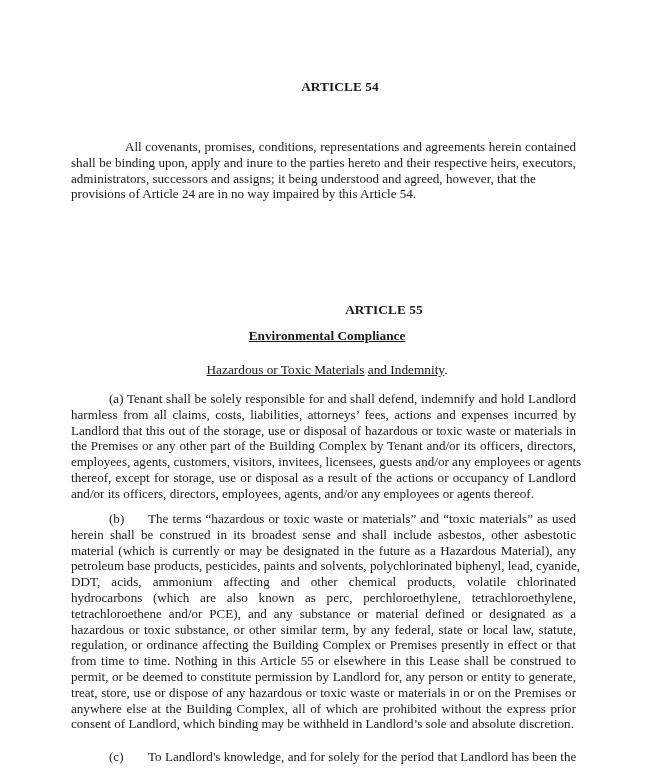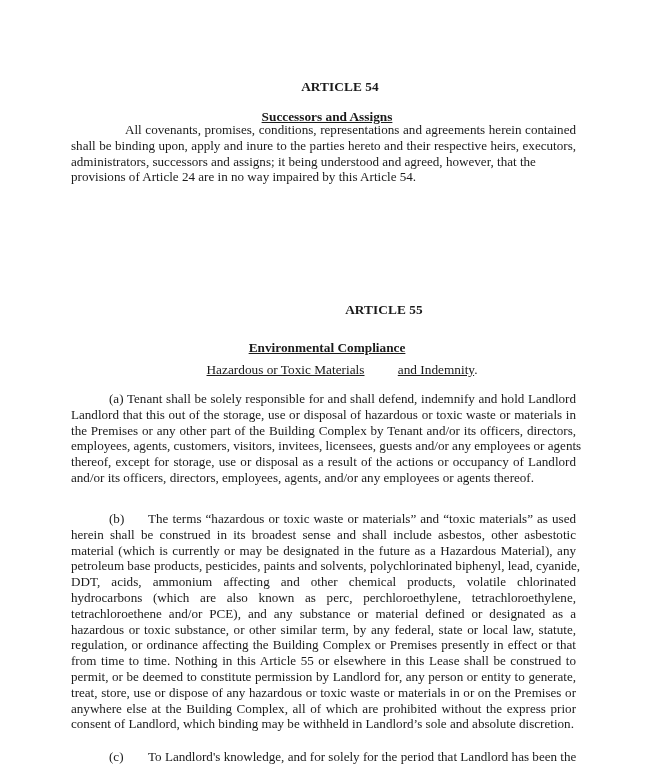--- a/index.html
+++ b/index.html
@@ -15,53 +15,53 @@
     font-weight: bold; font-size: 13.3px; letter-spacing: 0.1px; padding-left: 13px;
   }
   .subheading {
     position: absolute; left: 0; width: 654px; text-align: center;
     font-weight: bold; font-size: 13.3px; text-decoration: underline;
   }
   .subsub {
     position: absolute; left: 0; width: 654px; text-align: center;
     font-size: 13.3px;
   }
-  .subsub u { text-decoration: underline; margin-left: 30px; }
+  .subsub u { text-decoration: underline; }
   .para {
     position: absolute; left: 71px; width: 505px;
     line-height: 15.8px; text-align: justify; font-size: 13.1px;
   }
   .para .line { display: block; white-space: nowrap; text-align-last: justify; }
   .para .line.last { text-align-last: left; }
   .indent { padding-left: 54px; }
   .label-tab { display: inline-block; width: 39px; }
 </style>
 </head>
 <body>
 
 <div class="page">
 
   <div class="heading" style="top:79px;">ARTICLE 54</div>
-  <div class="subheading" style="top:109px;">Successors and Assigns</div>
 
-  <div class="para" style="top:122px;">
+  <div class="para" style="top:139px;">
     <span class="line indent">All covenants, promises, conditions, representations and agreements herein contained</span>
     <span class="line">shall be binding upon, apply and inure to the parties hereto and their respective heirs, executors,</span>
     <span class="line" style="width:435px">administrators, successors and assigns; it being understood and agreed, however, that the</span>
     <span class="line last">provisions of Article 24 are in no way impaired by this Article 54.</span>
   </div>
 
   <div class="heading" style="top:302px;margin-left:44px;">ARTICLE 55</div>
-  <div class="subheading" style="top:340px;">Environmental Compliance</div>
+  <div class="subheading" style="top:328px;">Environmental Compliance</div>
   <div class="subsub" style="top:362px;">
     <u>Hazardous or Toxic Materials</u><span> </span><u>and Indemnity</u><span>.</span>
   </div>
 
   <div class="para" style="top:391px;">
     <span class="line indent" style="padding-left:38px">(a) Tenant shall be solely responsible for and shall defend, indemnify and hold Landlord</span>
+    <span class="line">harmless from all claims, costs, liabilities, attorneys’ fees, actions and expenses incurred by</span>
     <span class="line">Landlord that this out of the storage, use or disposal of hazardous or toxic waste or materials in</span>
     <span class="line">the Premises or any other part of the Building Complex by Tenant and/or its officers, directors,</span>
     <span class="line">employees, agents, customers, visitors, invitees, licensees, guests and/or any employees or agents</span>
     <span class="line">thereof, except for storage, use or disposal as a result of the actions or occupancy of Landlord</span>
     <span class="line last">and/or its officers, directors, employees, agents, and/or any employees or agents thereof.</span>
   </div>
 
   <div class="para" style="top:511px;">
     <span class="line" style="padding-left:38px"><span class="label-tab">(b)</span><span>The terms “hazardous or toxic waste or materials” and “toxic materials” as used</span></span>
     <span class="line">herein shall be construed in its broadest sense and shall include asbestos, other asbestotic</span>

